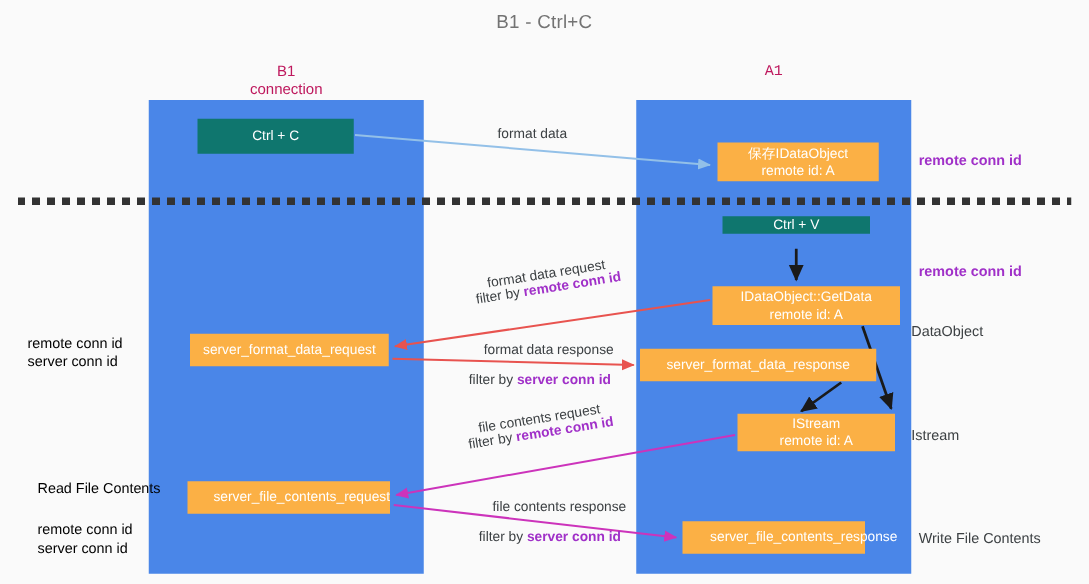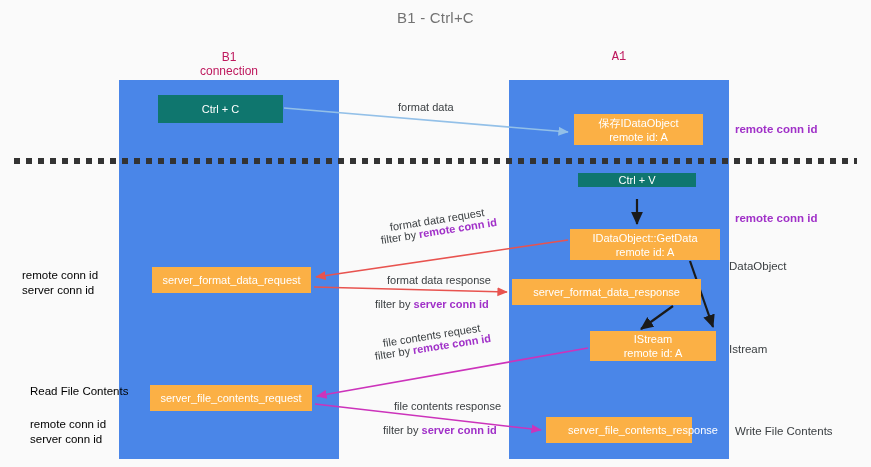--- a/index.html
+++ b/index.html
@@ -73,21 +73,21 @@
   .node.orange { background: #fbb045; }
 
   
   #n-ctrlc  { left: 158px; top:  95px; width: 125px; height: 28px; }
   #n-save   { left: 574px; top: 114px; width: 129px; height: 31px; }
   #n-ctrlv  { left: 578px; top: 173px; width: 118px; height: 14px; }
   #n-getdata{ left: 570px; top: 229px; width: 150px; height: 31px; }
   #n-sfdreq { left: 152px; top: 267px; width: 159px; height: 26px; }
   #n-sfdres { left: 512px; top: 279px; width: 189px; height: 26px; }
   #n-istream{ left: 590px; top: 331px; width: 126px; height: 30px; }
-  #n-sfcreq { left: 150px; top: 385px; width: 162px; height: 26px; }
+  #n-sfcreq { left: 150px; top: 385px; width: 162px; height: 26px; align-items: flex-end; }
   #n-sfcres { left: 546px; top: 417px; width: 146px; height: 26px; padding-left: 48px; }
 
   
   .note {
     position: absolute;
     font-size: 11.5px;
     line-height: 15px;
     white-space: nowrap;
   }
   .note.plain  { color: #3c4043; }

